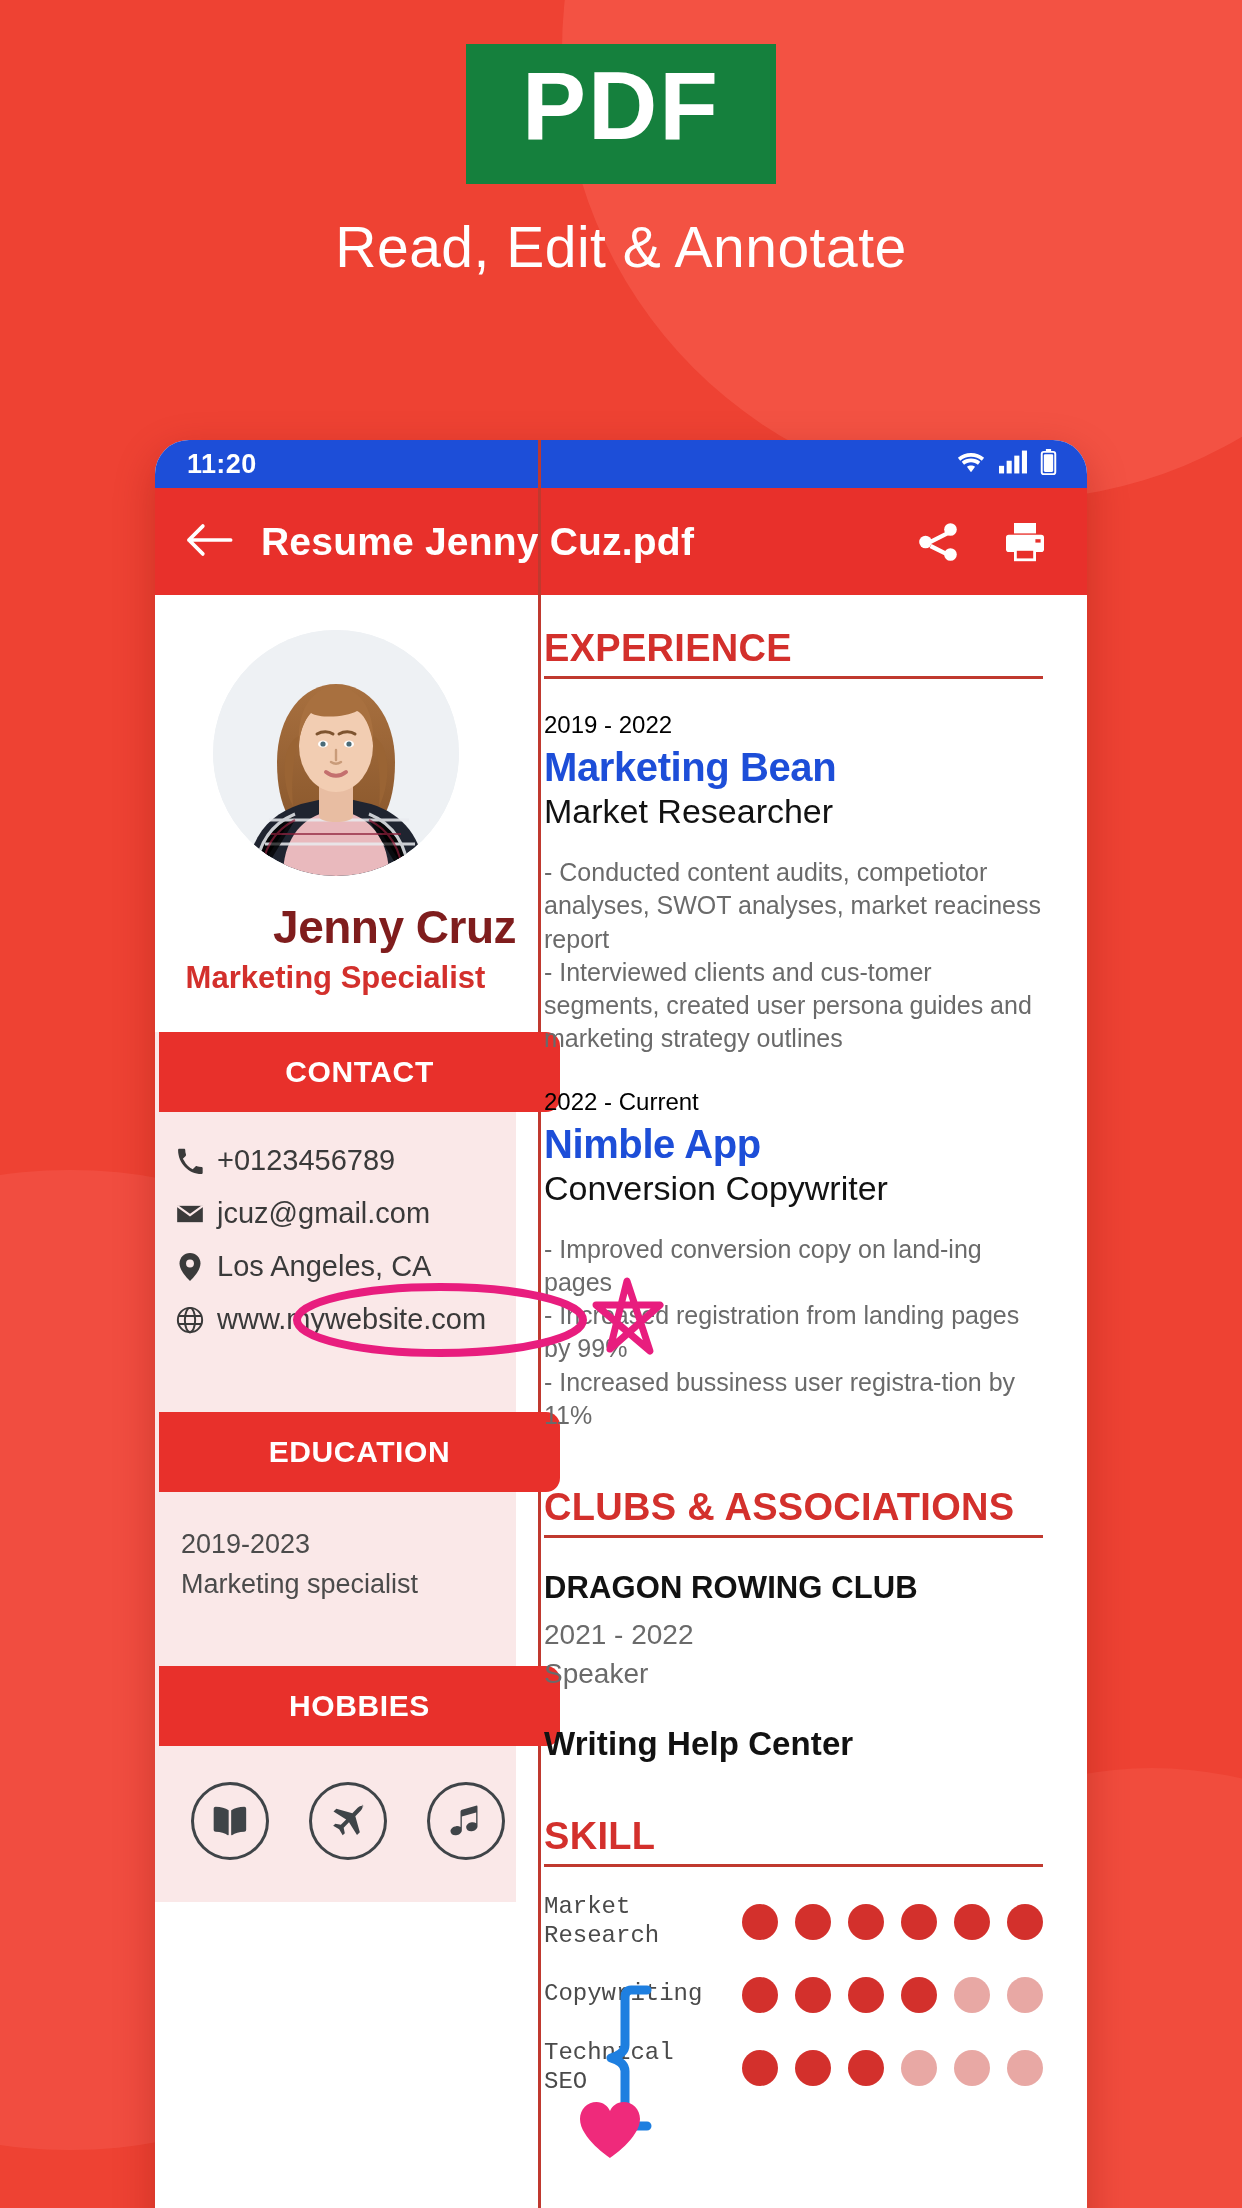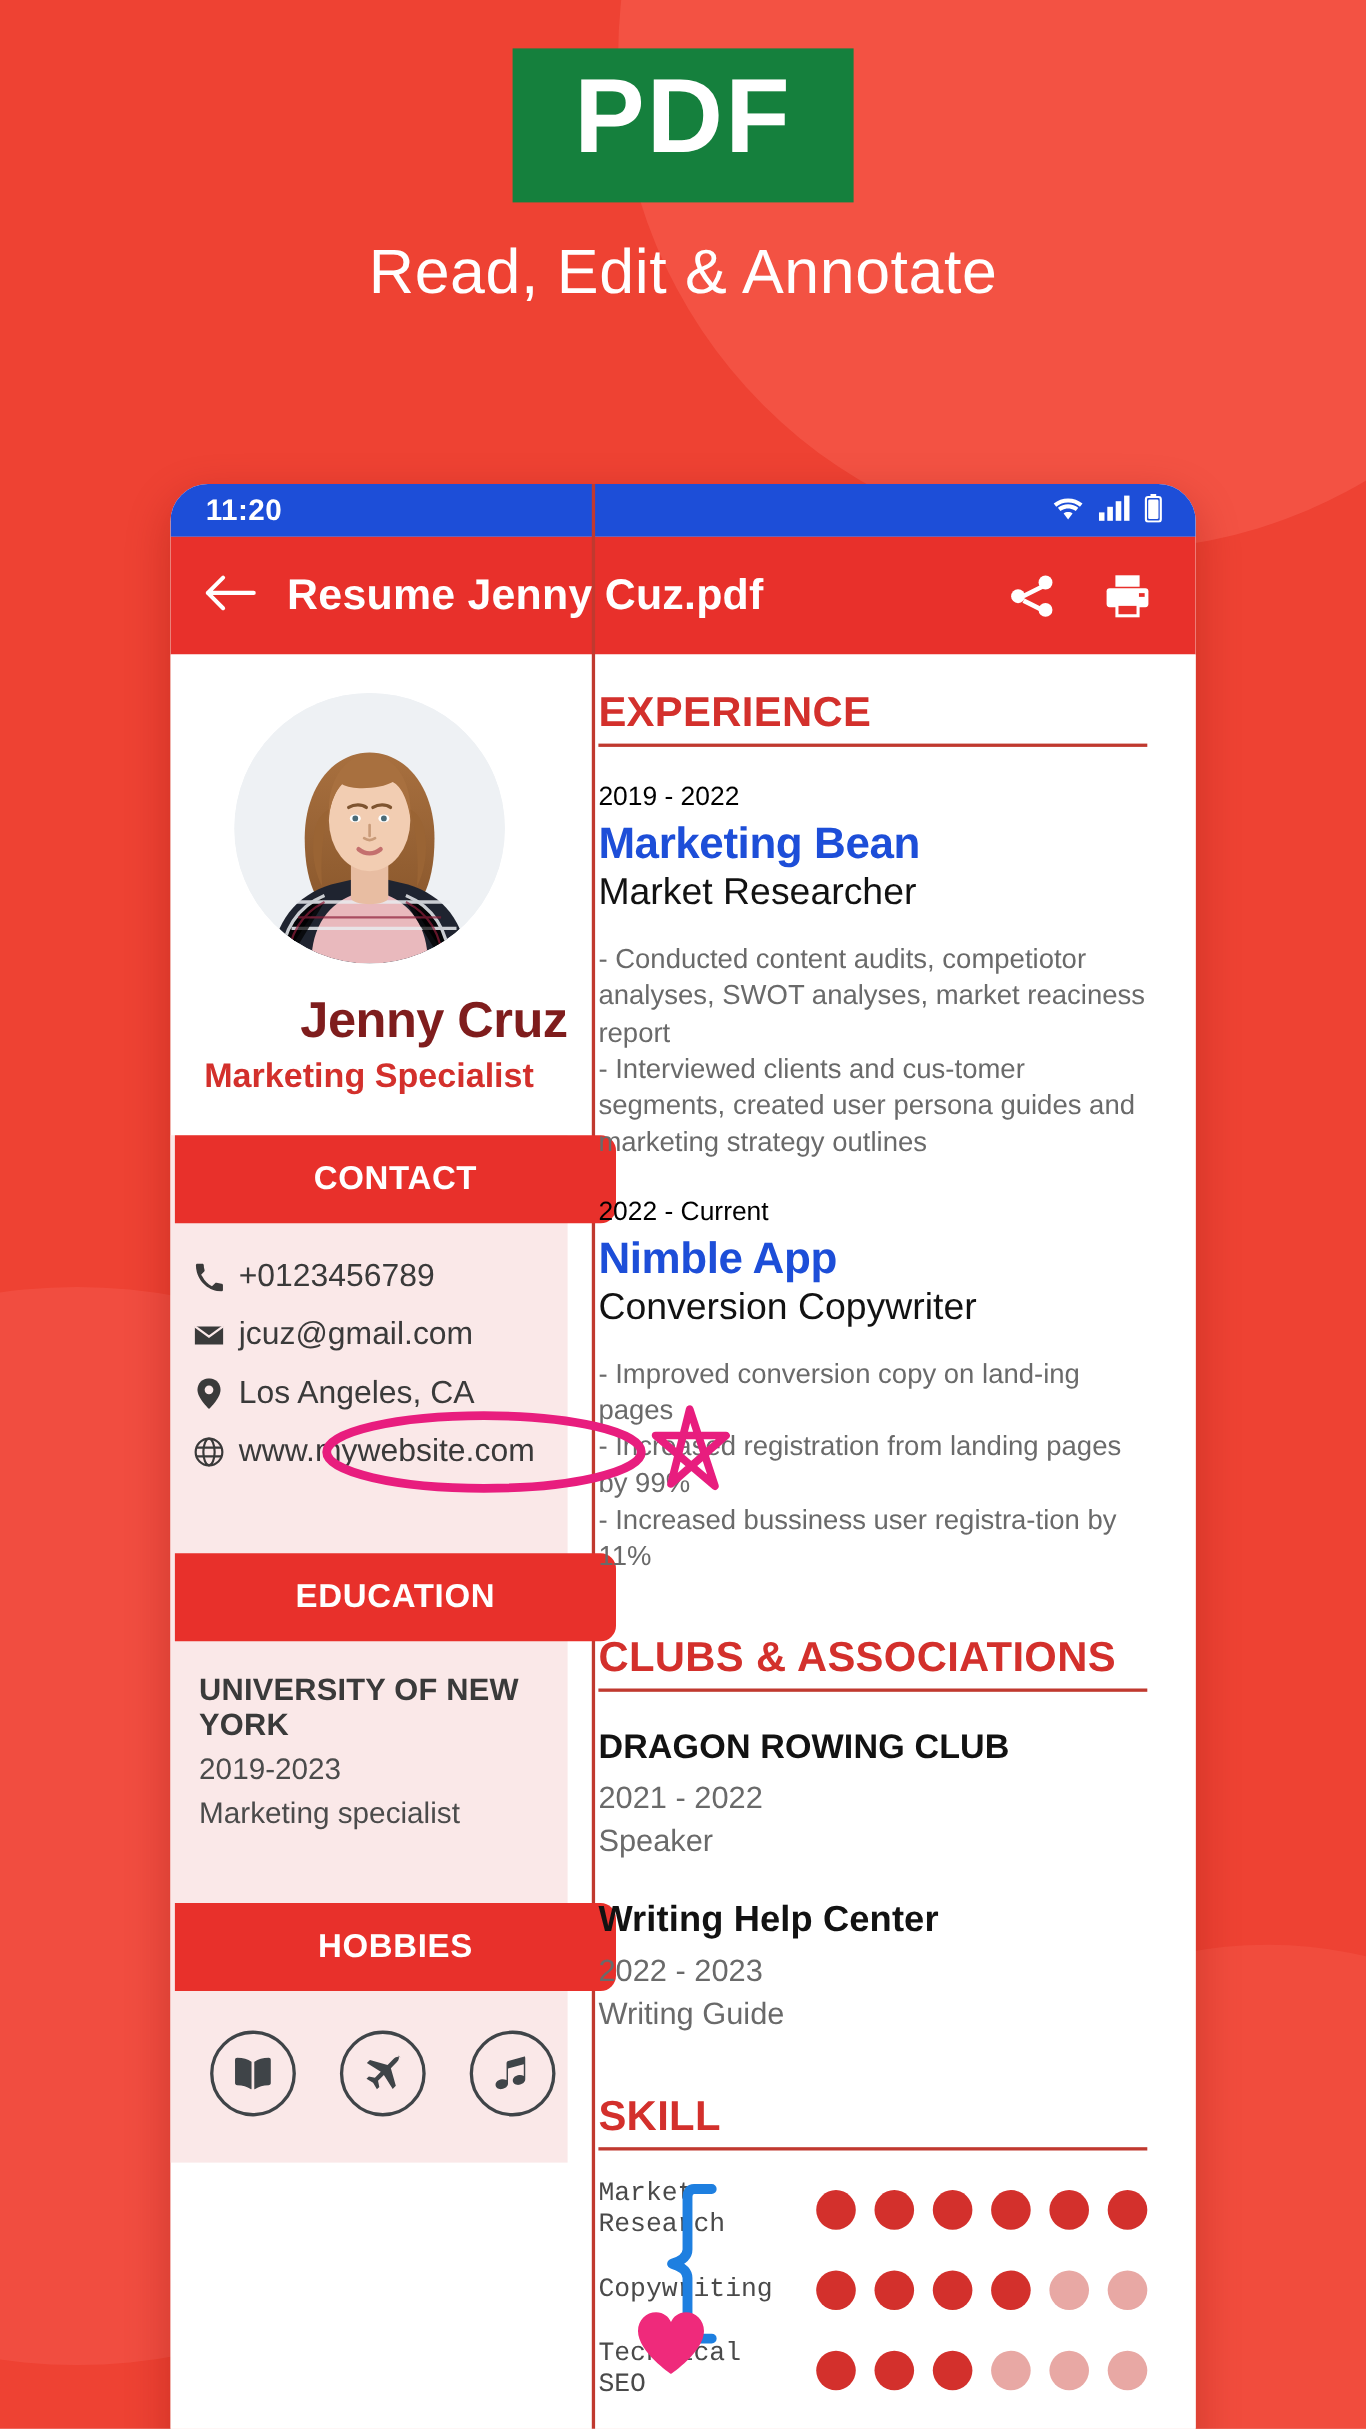--- a/index.html
+++ b/index.html
@@ -325,21 +325,20 @@
                 </svg>
             </span>
             <span class="c-txt">www.mywebsite.com</span>
           </div>
         </div>
 
         <div class="band-gap"></div>
 
         <div class="sec-band">EDUCATION</div>
         <div class="edu-block">
-          <div class="edu-school">UNIVERSITY OF NEW YORK</div>
           <div class="edu-years">2019-2023</div>
           <div class="edu-major">Marketing specialist</div>
         </div>
 
         <div class="band-gap"></div>
 
         <div class="sec-band">HOBBIES</div>
         <div class="hobby-row">
           <div class="hobby">
             <svg width="40" height="40" viewBox="0 0 24 24" fill="#3f4448">
@@ -386,22 +385,20 @@
       <div class="r-head">CLUBS &amp; ASSOCIATIONS</div>
       <div class="r-rule"></div>
 
       <div>
         <div class="club-name">DRAGON ROWING CLUB</div>
         <div class="club-meta">2021 - 2022
 Speaker</div>
       </div>
       <div>
         <div class="club-name mixed">Writing Help Center</div>
-        <div class="club-meta">2022 - 2023
-Writing Guide</div>
       </div>
 
       <div style="height:52px"></div>
       <div class="r-head">SKILL</div>
       <div class="r-rule"></div>
 
       <div>
         <div class="skill-row">
           <div class="skill-label">Market
 Research</div>

